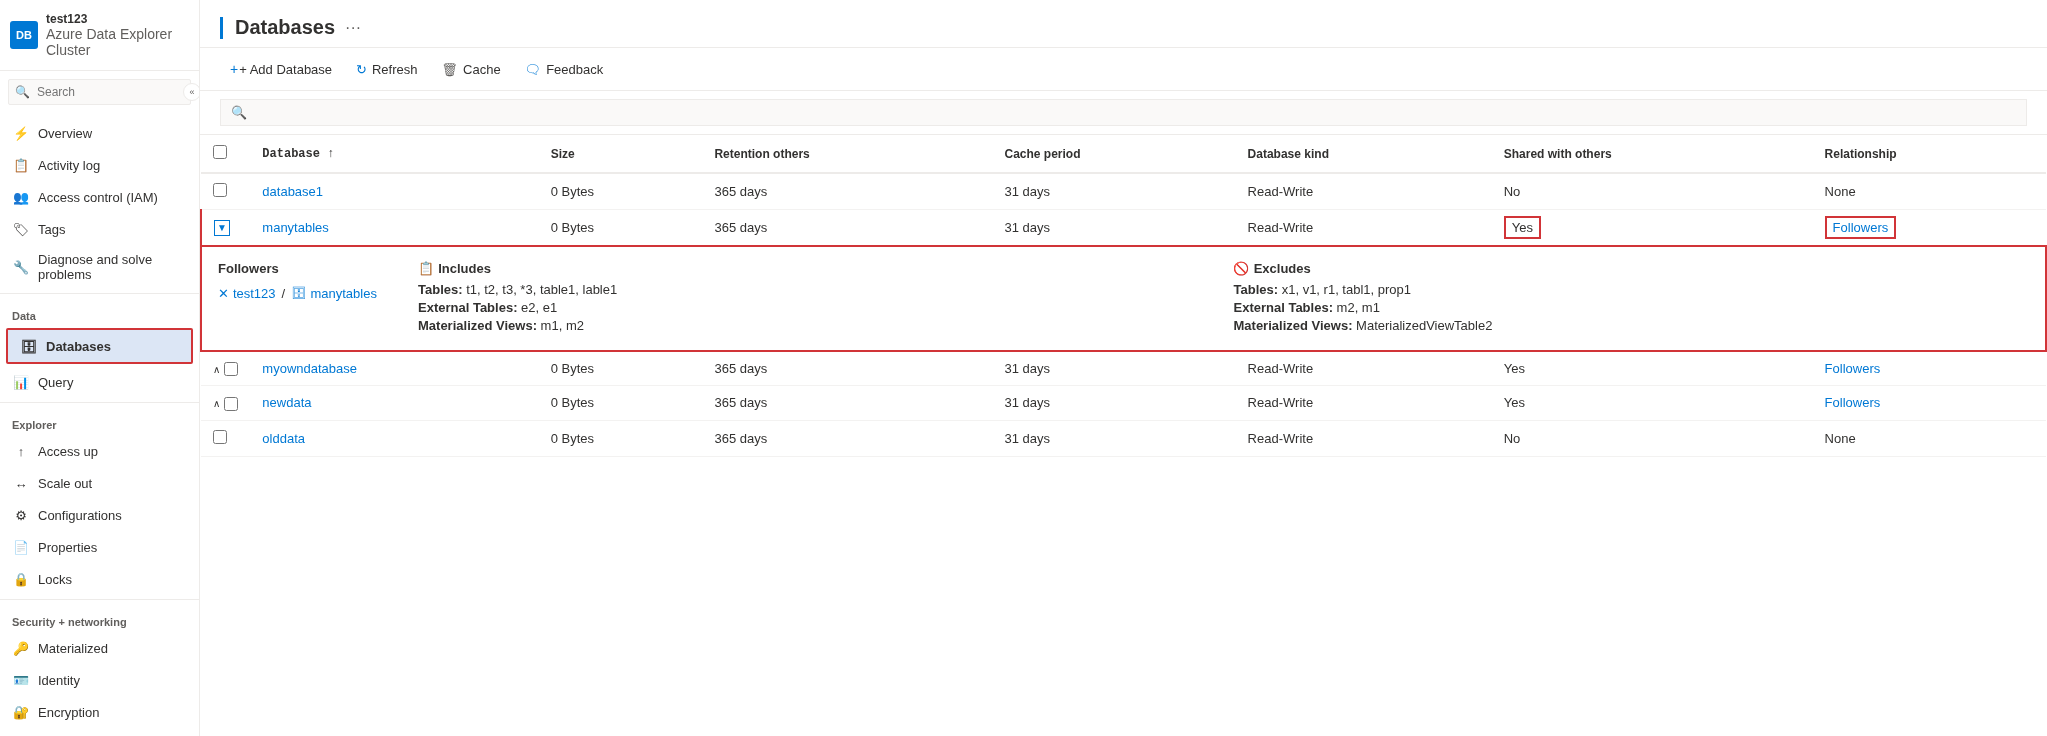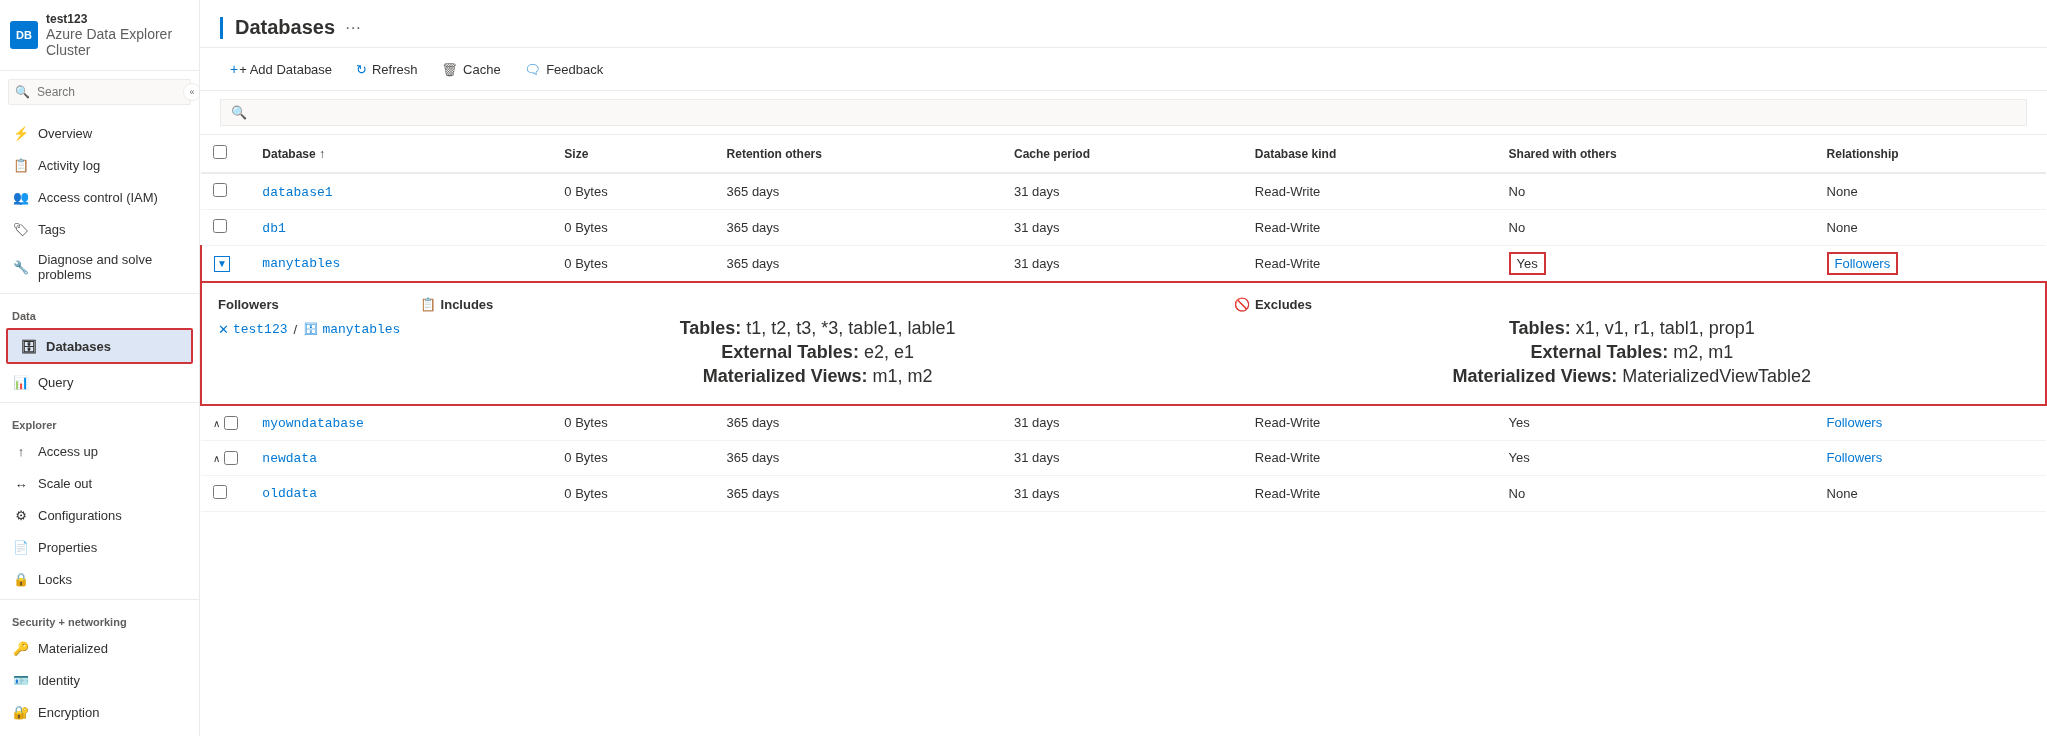--- a/index.html
+++ b/index.html
@@ -135,21 +135,21 @@
       background: #fff;
       white-space: nowrap;
     }
     thead th:first-child { width: 30px; }
     tbody td {
       padding: 9px 12px;
       font-size: 13px; color: #323130;
       border-bottom: 1px solid #f3f2f1;
       vertical-align: middle;
     }
-    .db-link { color: #0078d4; text-decoration: none; cursor: pointer; font-family: Liberation Mono, monospace; }
+    .db-link { color: #0078d4; text-decoration: none; cursor: pointer; }
     .followers-link { color: #0078d4; text-decoration: none; cursor: pointer; font-weight: 400; }
 
     
     .followers-expanded td {
       padding: 0;
       background: #fff;
       border: 2px solid #d13438;
     }
     .followers-panel {
       display: flex;
@@ -169,21 +169,21 @@
     .follower-entry .cluster-icon { color: #0078d4; font-size: 13px; }
     .follower-entry .slash { color: #323130; margin: 0 2px; }
     .follower-entry .db-icon { color: #0078d4; font-size: 13px; }
 
     .includes-col { flex: 1; }
     .excludes-col { flex: 1; }
     .includes-col-header, .excludes-col-header {
       font-size: 13px; font-weight: 700; color: #323130;
       margin-bottom: 6px; display: flex; align-items: center; gap: 4px;
     }
-    .detail-row { font-size: 18px; color: #323130; margin-bottom: 3px; text-align: center; }
+    .detail-row { font-size: 13px; color: #323130; margin-bottom: 3px; }
     .detail-row strong { font-weight: 700; }
 
     
     .cell-highlight-yes {
       border: 2px solid #d13438;
       padding: 2px 6px;
       color: #323130;
     }
     .cell-highlight-followers {
       border: 2px solid #d13438;
@@ -325,21 +325,21 @@
     <div class="filter-input-wrap">
       <span class="filter-search-icon">🔍</span>
     </div>
   </div>
 
   <div class="table-area">
     <table>
       <thead>
         <tr>
           <th><input type="checkbox" class="row-checkbox" style=""></th>
-          <th style="cursor:pointer;">Database ↑</th>
+          <th style="cursor:pointer;font-family:Liberation Mono, monospace;">Database ↑</th>
           <th>Size</th>
           <th>Retention others</th>
           <th>Cache period</th>
           <th>Database kind</th>
           <th>Shared with others</th>
           <th>Relationship</th>
         </tr>
       </thead>
       <tbody>
 
@@ -347,30 +347,20 @@
           <td><input type="checkbox" class="row-checkbox" style=""></td>
           <td><a class="db-link">database1</a></td>
           <td>0 Bytes</td>
           <td>365 days</td>
           <td>31 days</td>
           <td>Read-Write</td>
           <td>No</td>
           <td>None</td>
         </tr>
 
-        <tr>
-          <td><input type="checkbox" class="row-checkbox" style=""></td>
-          <td><a class="db-link">db1</a></td>
-          <td>0 Bytes</td>
-          <td>365 days</td>
-          <td>31 days</td>
-          <td>Read-Write</td>
-          <td>No</td>
-          <td>None</td>
-        </tr>
 
         <tr style="border-left: 2px solid #d13438;">
           <td>
             <span style="display:inline-flex; align-items:center; justify-content:center; width:16px; height:16px; border:1px solid #0078d4; background:#fff;">
               <span style="cursor:pointer; font-size:10px; color:#0078d4;">▼</span>
             </span>
           </td>
           <td><a class="db-link">manytables</a></td>
           <td>0 Bytes</td>
           <td>365 days</td>

